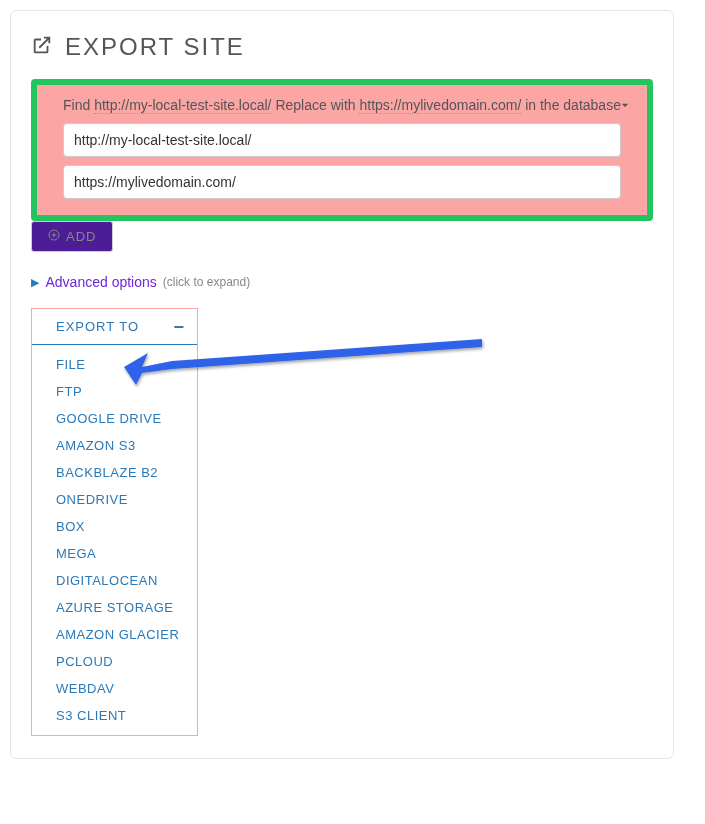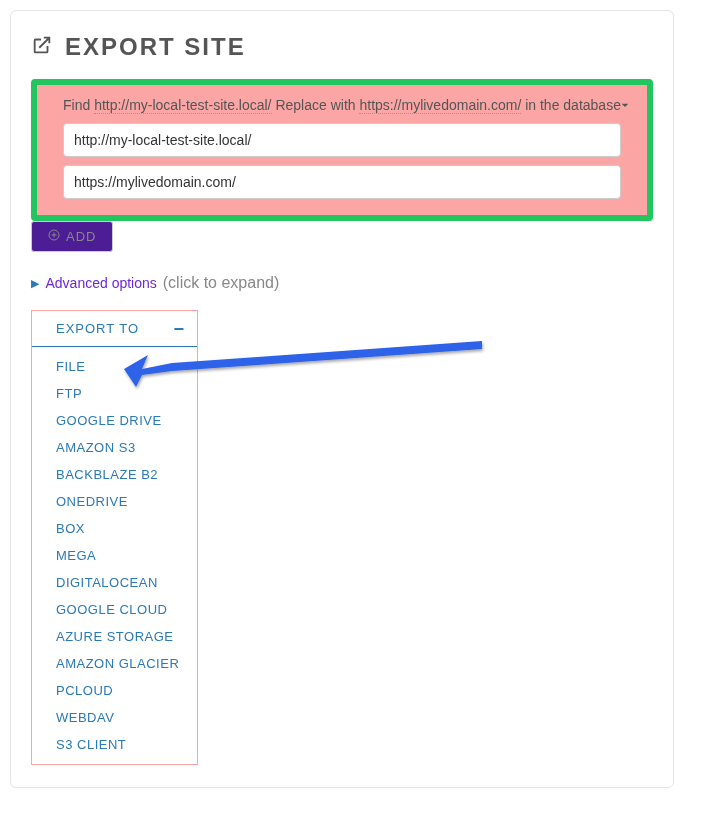--- a/index.html
+++ b/index.html
@@ -1,32 +1,32 @@
 <!DOCTYPE html>
 <html><head>
 <meta charset="utf-8">
 <style>
   html,body{margin:0;padding:0;font-family:"Segoe UI",Arial,sans-serif;background:#fff;color:#333}
   .outer{border:1px solid #e5e5e5;border-radius:6px;margin:10px;padding:22px 20px;width:664px;box-sizing:border-box}
   .title-row{display:flex;align-items:center;gap:12px;margin-bottom:18px}
-  .title-row h1{margin:0;font-size:24px;font-weight:700;letter-spacing:2px;color:#555}
+  .title-row h1{margin:0;font-size:24px;font-weight:400;letter-spacing:2px;color:#555}
   .title-icon svg{width:22px;height:22px;fill:#555}
   .find-panel{background:#fca5a5;border:6px solid #22c55e;border-radius:4px;padding:12px 26px 16px;position:relative}
   .find-sentence{font-size:14px;color:#555;margin-bottom:10px}
   .find-sentence .url-link{color:#555;border-bottom:1px dotted #999;cursor:pointer}
   .find-row input{width:100%;box-sizing:border-box;padding:8px 10px;border:1px solid #ccc;border-radius:4px;font-size:14px;background:#fff;color:#333}
   .find-row + .find-row{margin-top:8px}
   .chevron{position:absolute;top:12px;right:14px;cursor:pointer}
   .chevron svg{width:16px;height:16px;fill:#555}
   .add-btn{display:inline-flex;align-items:center;gap:6px;background:#4c1d95;border:1px solid #ccc;border-radius:3px;padding:7px 16px;font-size:13px;letter-spacing:1px;color:#888;cursor:pointer}
   .add-btn svg{width:12px;height:12px;fill:#888}
   .adv{margin-top:22px;display:flex;align-items:center;gap:6px;font-size:14px}
   .adv .tri{color:#2a79b8;font-size:11px}
   .adv .link{color:#6d28d9;cursor:pointer}
-  .adv .hint{color:#888;font-size:16px}
+  .adv .hint{color:#888;font-size:12px}
   .export-box{margin-top:18px;border:1px solid #fca5a5;width:165px}
   .export-header{display:flex;justify-content:space-between;align-items:center;padding:10px 12px 10px 24px;color:#2a79b8;letter-spacing:1px;font-size:13px;cursor:pointer;border-bottom:1px solid #2a79b8}
   .export-header .minus{font-weight:bold;font-size:18px;line-height:10px;color:#2a79b8}
   .export-list{padding:6px 0}
   .export-item{padding:6px 12px 6px 24px;font-size:13px;letter-spacing:.5px;color:#2a79b8;cursor:pointer}
   
   .arrow-wrap{position:relative;height:0}
   .arrow{position:absolute;left:80px;top:-14px;pointer-events:none}
 </style>
 </head>
@@ -99,21 +99,20 @@
     <div class="export-list" id="export-list">
         <div class="export-item">FILE</div>
         <div class="export-item">FTP</div>
         <div class="export-item">GOOGLE DRIVE</div>
         <div class="export-item">AMAZON S3</div>
         <div class="export-item">BACKBLAZE B2</div>
         <div class="export-item">ONEDRIVE</div>
         <div class="export-item">BOX</div>
         <div class="export-item">MEGA</div>
         <div class="export-item">DIGITALOCEAN</div>
-        <div class="export-item">GOOGLE CLOUD</div>
         <div class="export-item">AZURE STORAGE</div>
         <div class="export-item">AMAZON GLACIER</div>
         <div class="export-item">PCLOUD</div>
         <div class="export-item">WEBDAV</div>
         <div class="export-item">S3 CLIENT</div>
       </div>
   </div>
 
 </div>
 

